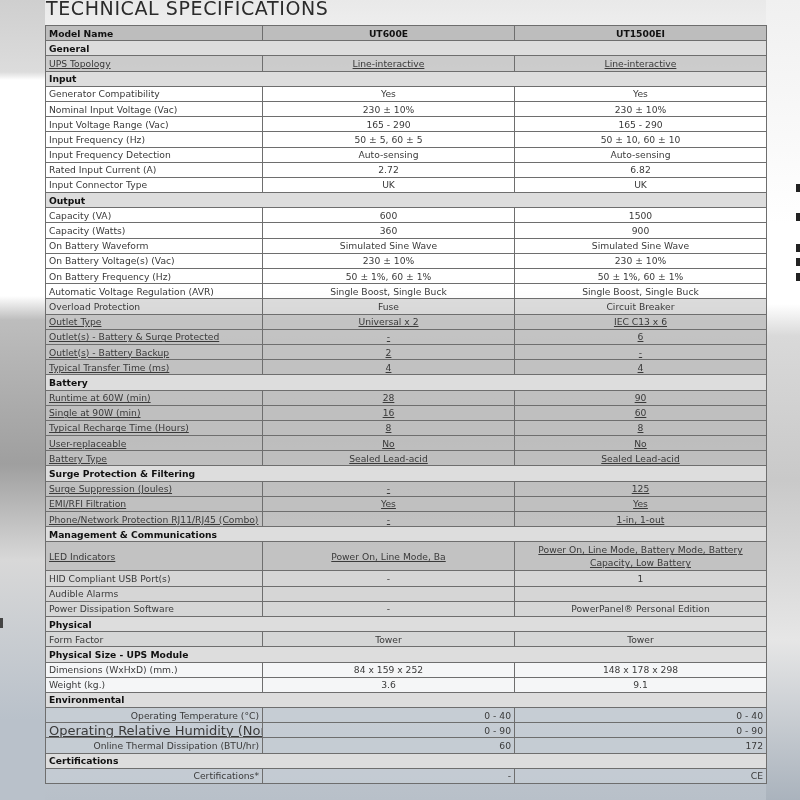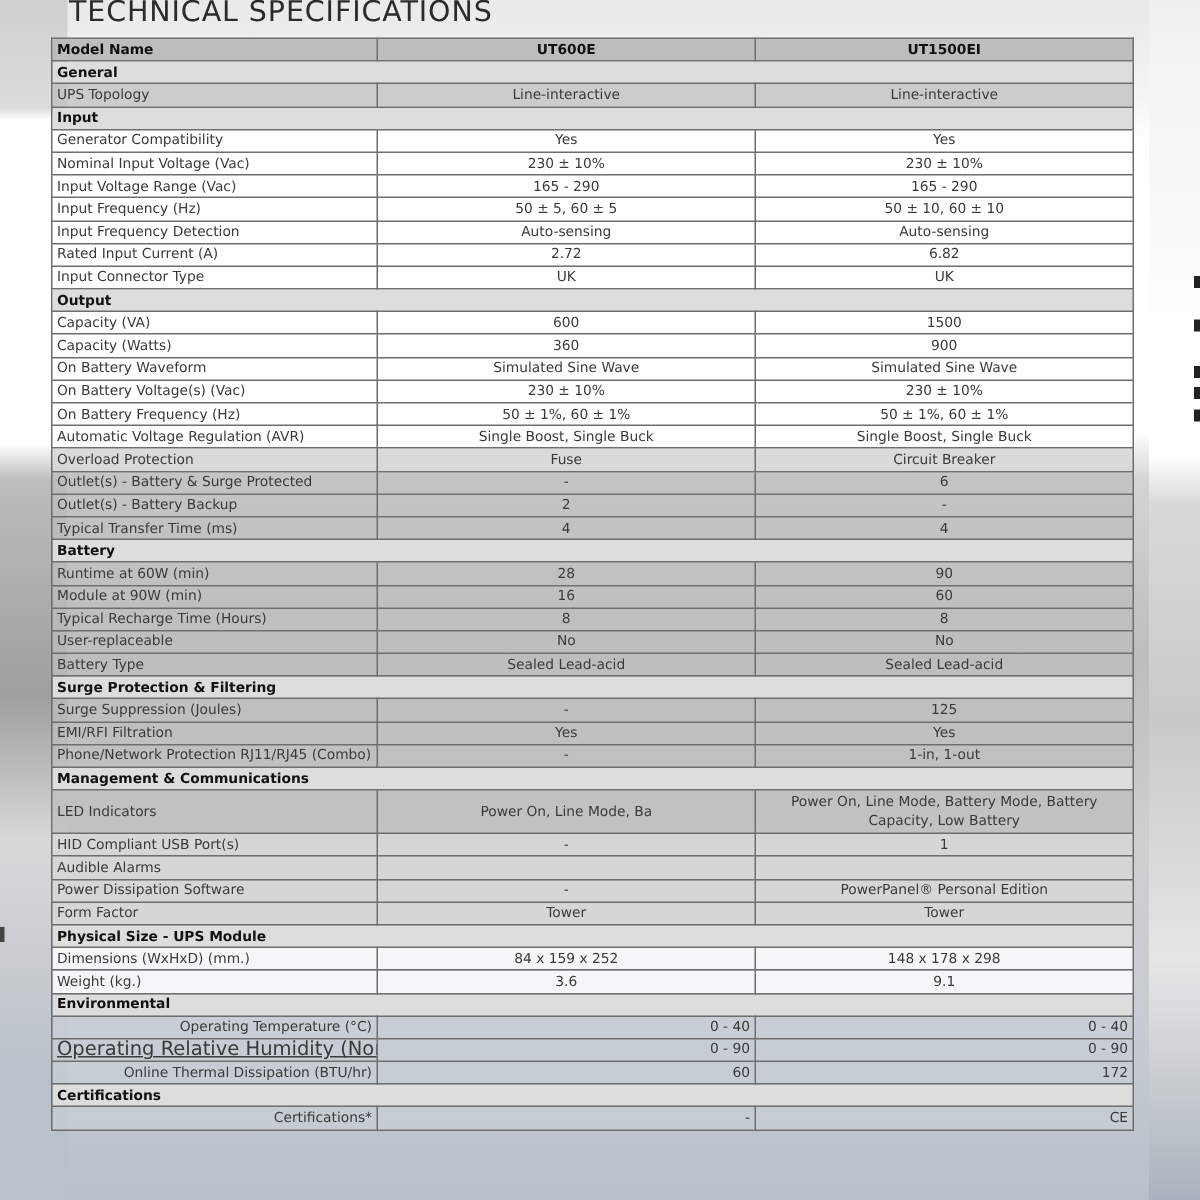--- a/index.html
+++ b/index.html
@@ -13,38 +13,38 @@
   .bg-right { position: absolute; left: 766px; top: 0; width: 34px; height: 800px;
     background: linear-gradient(180deg, #f0f0f0 0%, #ffffff 28%, #ffffff 38%, #d9d9d9 42%, #c9c9c9 60%, #e6e6e6 80%, #aab3bd 100%); }
   .tick { position: absolute; left: 796px; width: 4px; height: 8px; background: #222; }
   .left-tick { position: absolute; left: 0; top: 618px; width: 3px; height: 10px; background: #444; }
   .title {
     position: absolute; left: 46px; top: -3px; margin: 0;
     font-family: "DejaVu Sans", sans-serif; font-size: 19px; font-weight: normal;
     letter-spacing: 0.6px; color: #2b2b2b;
   }
   table.spec {
-    position: absolute; left: 34px; top: 25px; width: 721px;
+    position: absolute; left: 45px; top: 25px; width: 721px;
     border-collapse: collapse; table-layout: fixed;
     font-size: 9.2px; color: #3a3a3a;
     border: 1.5px solid #555;
   }
   table.spec col.c1 { width: 217px; }
   table.spec col.c2 { width: 252px; }
   table.spec col.c3 { width: 252px; }
   table.spec td {
     height: 14.2px; padding: 0 3px; border: 1px solid #6e6e6e;
     white-space: nowrap; overflow: hidden; line-height: 13px;
   }
   table.spec td.v { text-align: center; }
   tr.hdr td { background: #bdbdbd; font-weight: bold; color: #111; }
   tr.sec td { background: #dddddd; font-weight: bold; color: #111; }
   tr.row td { background: rgba(255,255,255,0.82); }
   tr.row.mid td { background: rgba(215,215,215,0.85); }
-  tr.row.dark td { background: rgba(190,190,190,0.75); }
+  tr.row.dark td { background: rgba(190,190,190,0.75); text-decoration: underline; }
   tr.row.blue td { background: rgba(200,206,214,0.7); text-align: right; }
   tr.tall td { height: 28px; }
   td.clip { text-align: center; }
   td.wrap { white-space: normal !important; line-height: 11px; }
   td.small { font-size: 13px; text-decoration: underline; }
   tr.noline td.v2 { border-left-color: transparent; }
 </style>
 </head>
 <body>
 
@@ -149,20 +149,25 @@
         <td>Automatic Voltage Regulation (AVR)</td>
         <td class="v">Single Boost, Single Buck</td>
         <td class="v v2">Single Boost, Single Buck</td>
       </tr>
       <tr class="row mid">
         <td>Overload Protection</td>
         <td class="v">Fuse</td>
         <td class="v v2">Circuit Breaker</td>
       </tr>
       <tr class="row dark">
+        <td>Outlet Type</td>
+        <td class="v">Universal x 2</td>
+        <td class="v v2">IEC C13 x 6</td>
+      </tr>
+      <tr class="row dark">
         <td>Outlet(s) - Battery &amp; Surge Protected</td>
         <td class="v">-</td>
         <td class="v v2">6</td>
       </tr>
       <tr class="row dark">
         <td>Outlet(s) - Battery Backup</td>
         <td class="v">2</td>
         <td class="v v2">-</td>
       </tr>
       <tr class="row dark">
@@ -172,21 +177,21 @@
       </tr>
       <tr class="sec">
         <td colspan="3">Battery</td>
       </tr>
       <tr class="row dark">
         <td>Runtime at 60W (min)</td>
         <td class="v">28</td>
         <td class="v v2">90</td>
       </tr>
       <tr class="row dark">
-        <td>Module at 90W (min)</td>
+        <td>Single at 90W (min)</td>
         <td class="v">16</td>
         <td class="v v2">60</td>
       </tr>
       <tr class="row dark">
         <td>Typical Recharge Time (Hours)</td>
         <td class="v">8</td>
         <td class="v v2">8</td>
       </tr>
       <tr class="row dark">
         <td>User-replaceable</td>
@@ -232,20 +237,23 @@
       <tr class="row mid noline">
         <td>Audible Alarms</td>
         <td class="v"></td>
         <td class="v v2"></td>
       </tr>
       <tr class="row mid">
         <td>Power Dissipation Software</td>
         <td class="v">-</td>
         <td class="v v2">PowerPanel® Personal Edition</td>
       </tr>
+      <tr class="sec">
+        <td colspan="3">Physical</td>
+      </tr>
       <tr class="row mid">
         <td>Form Factor</td>
         <td class="v">Tower</td>
         <td class="v v2">Tower</td>
       </tr>
       <tr class="sec">
         <td colspan="3">Physical Size - UPS Module</td>
       </tr>
       <tr class="row ">
         <td>Dimensions (WxHxD) (mm.)</td>

